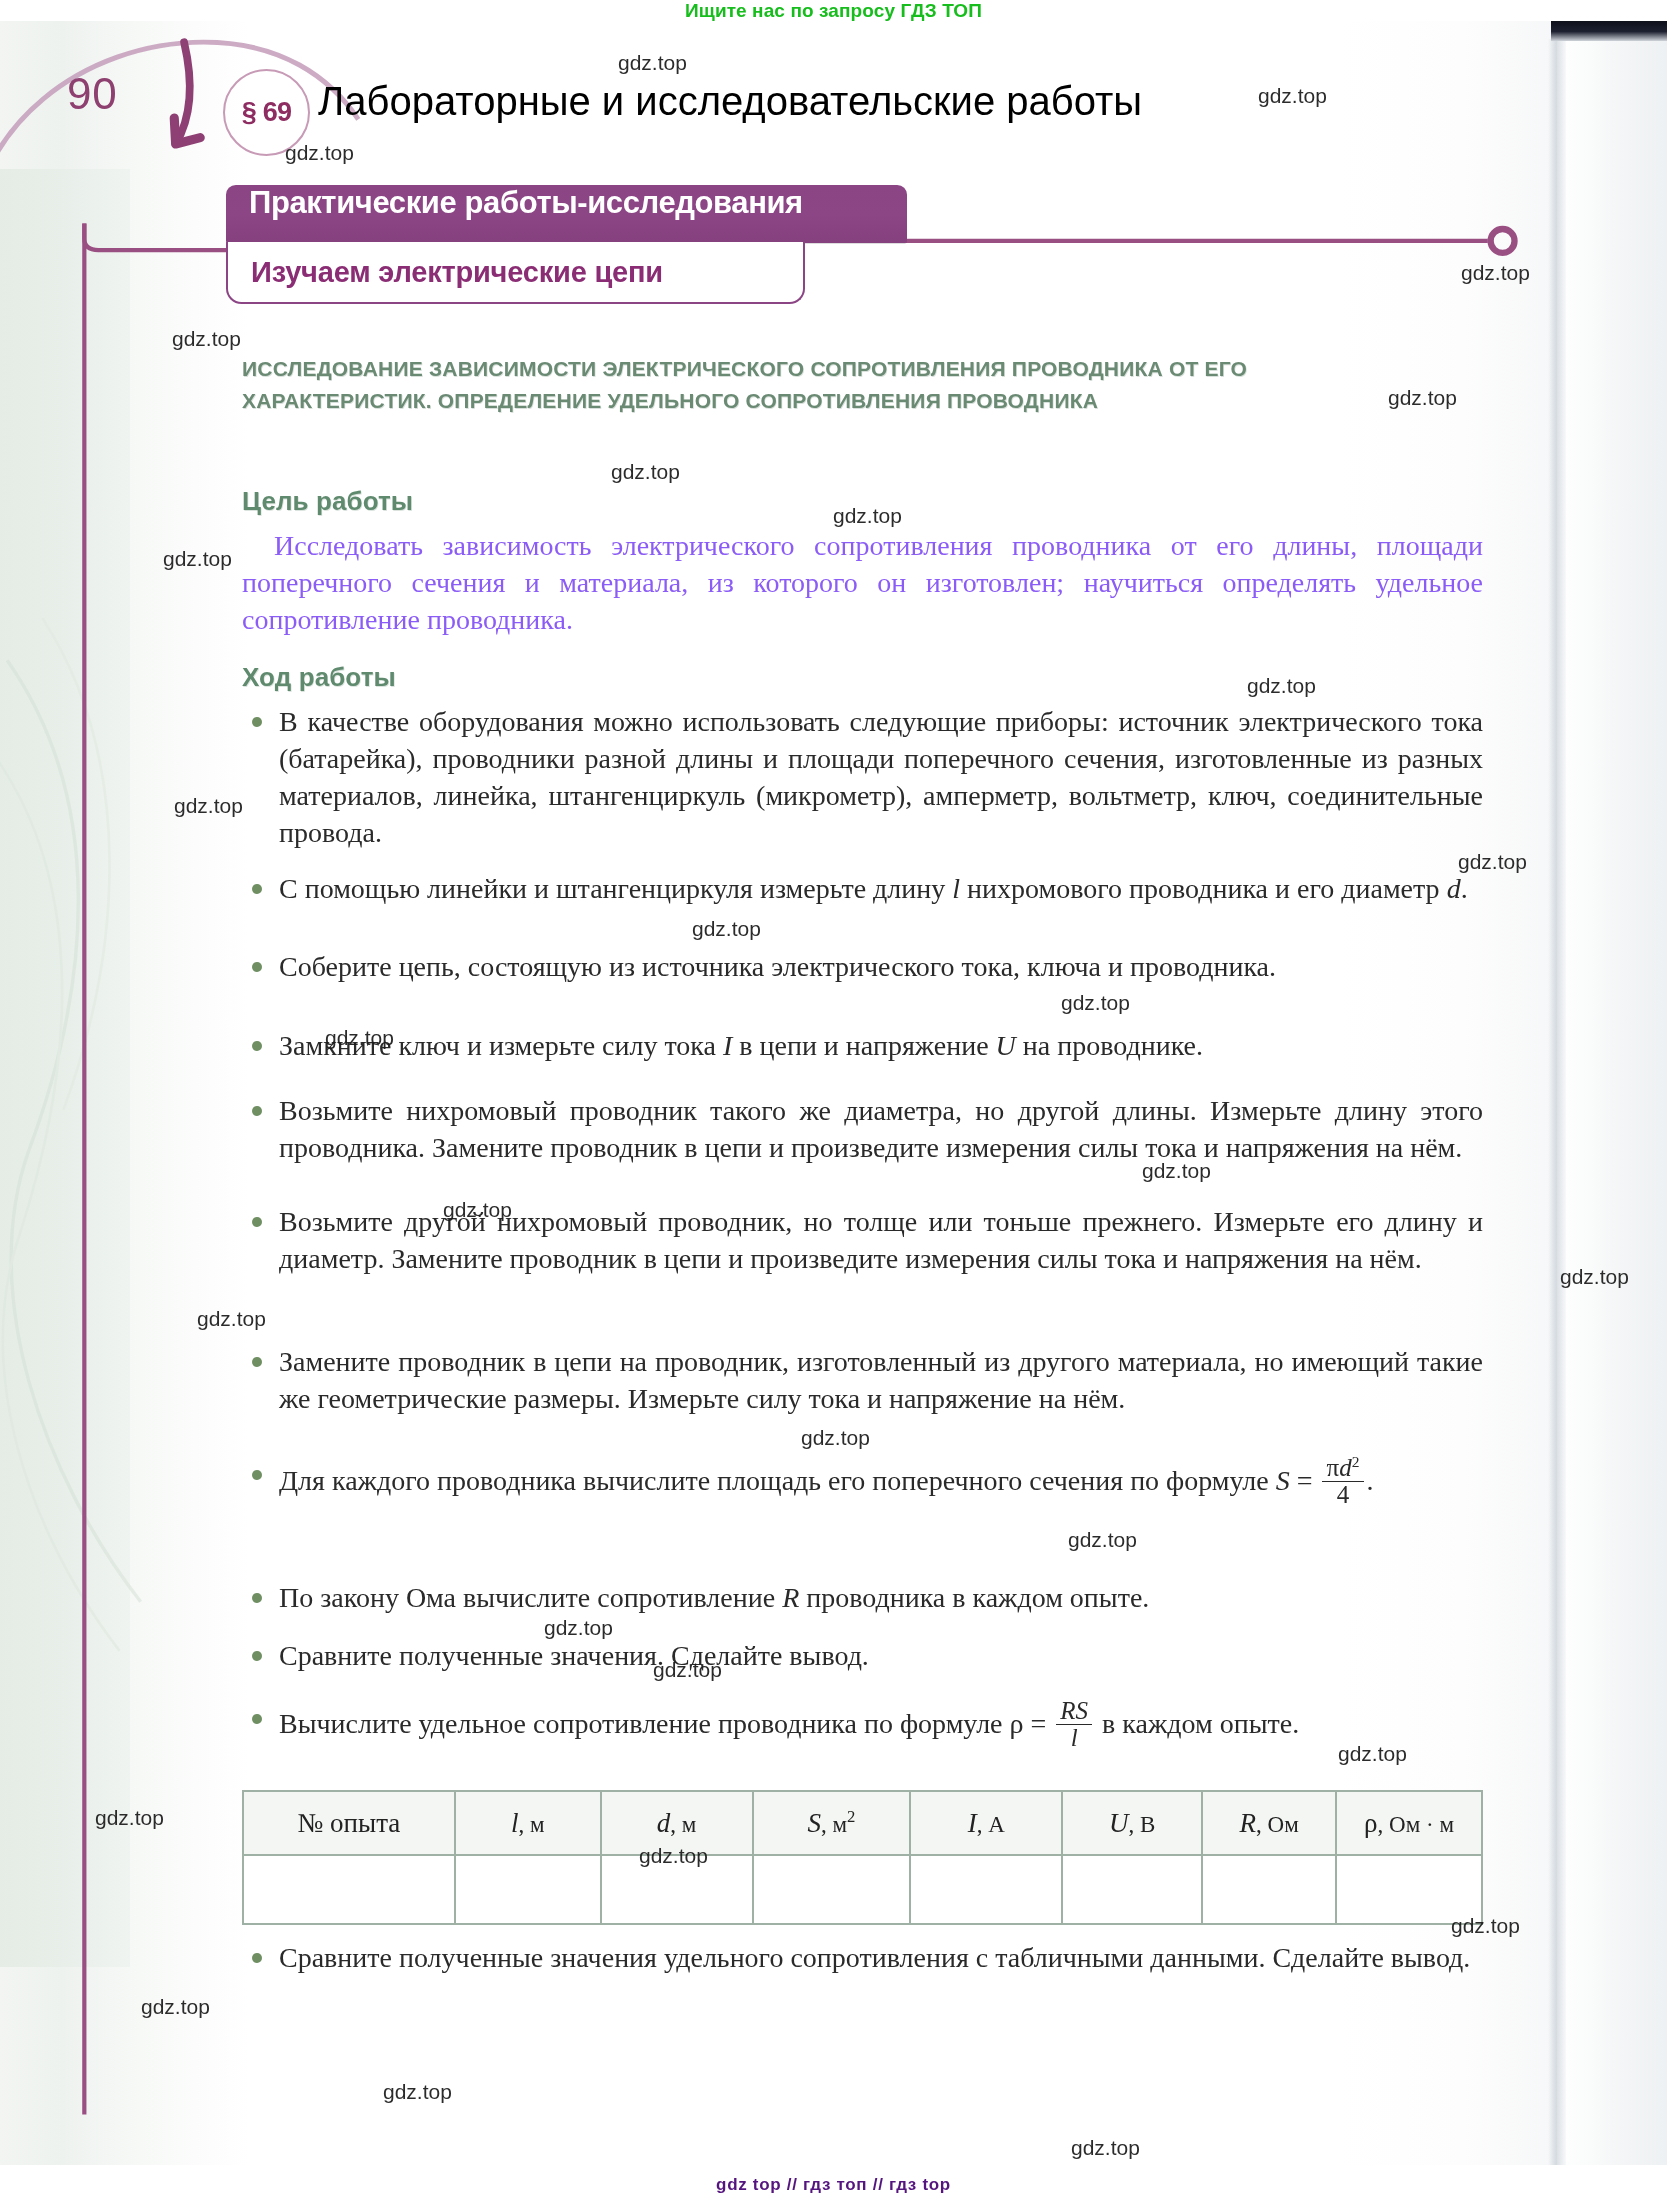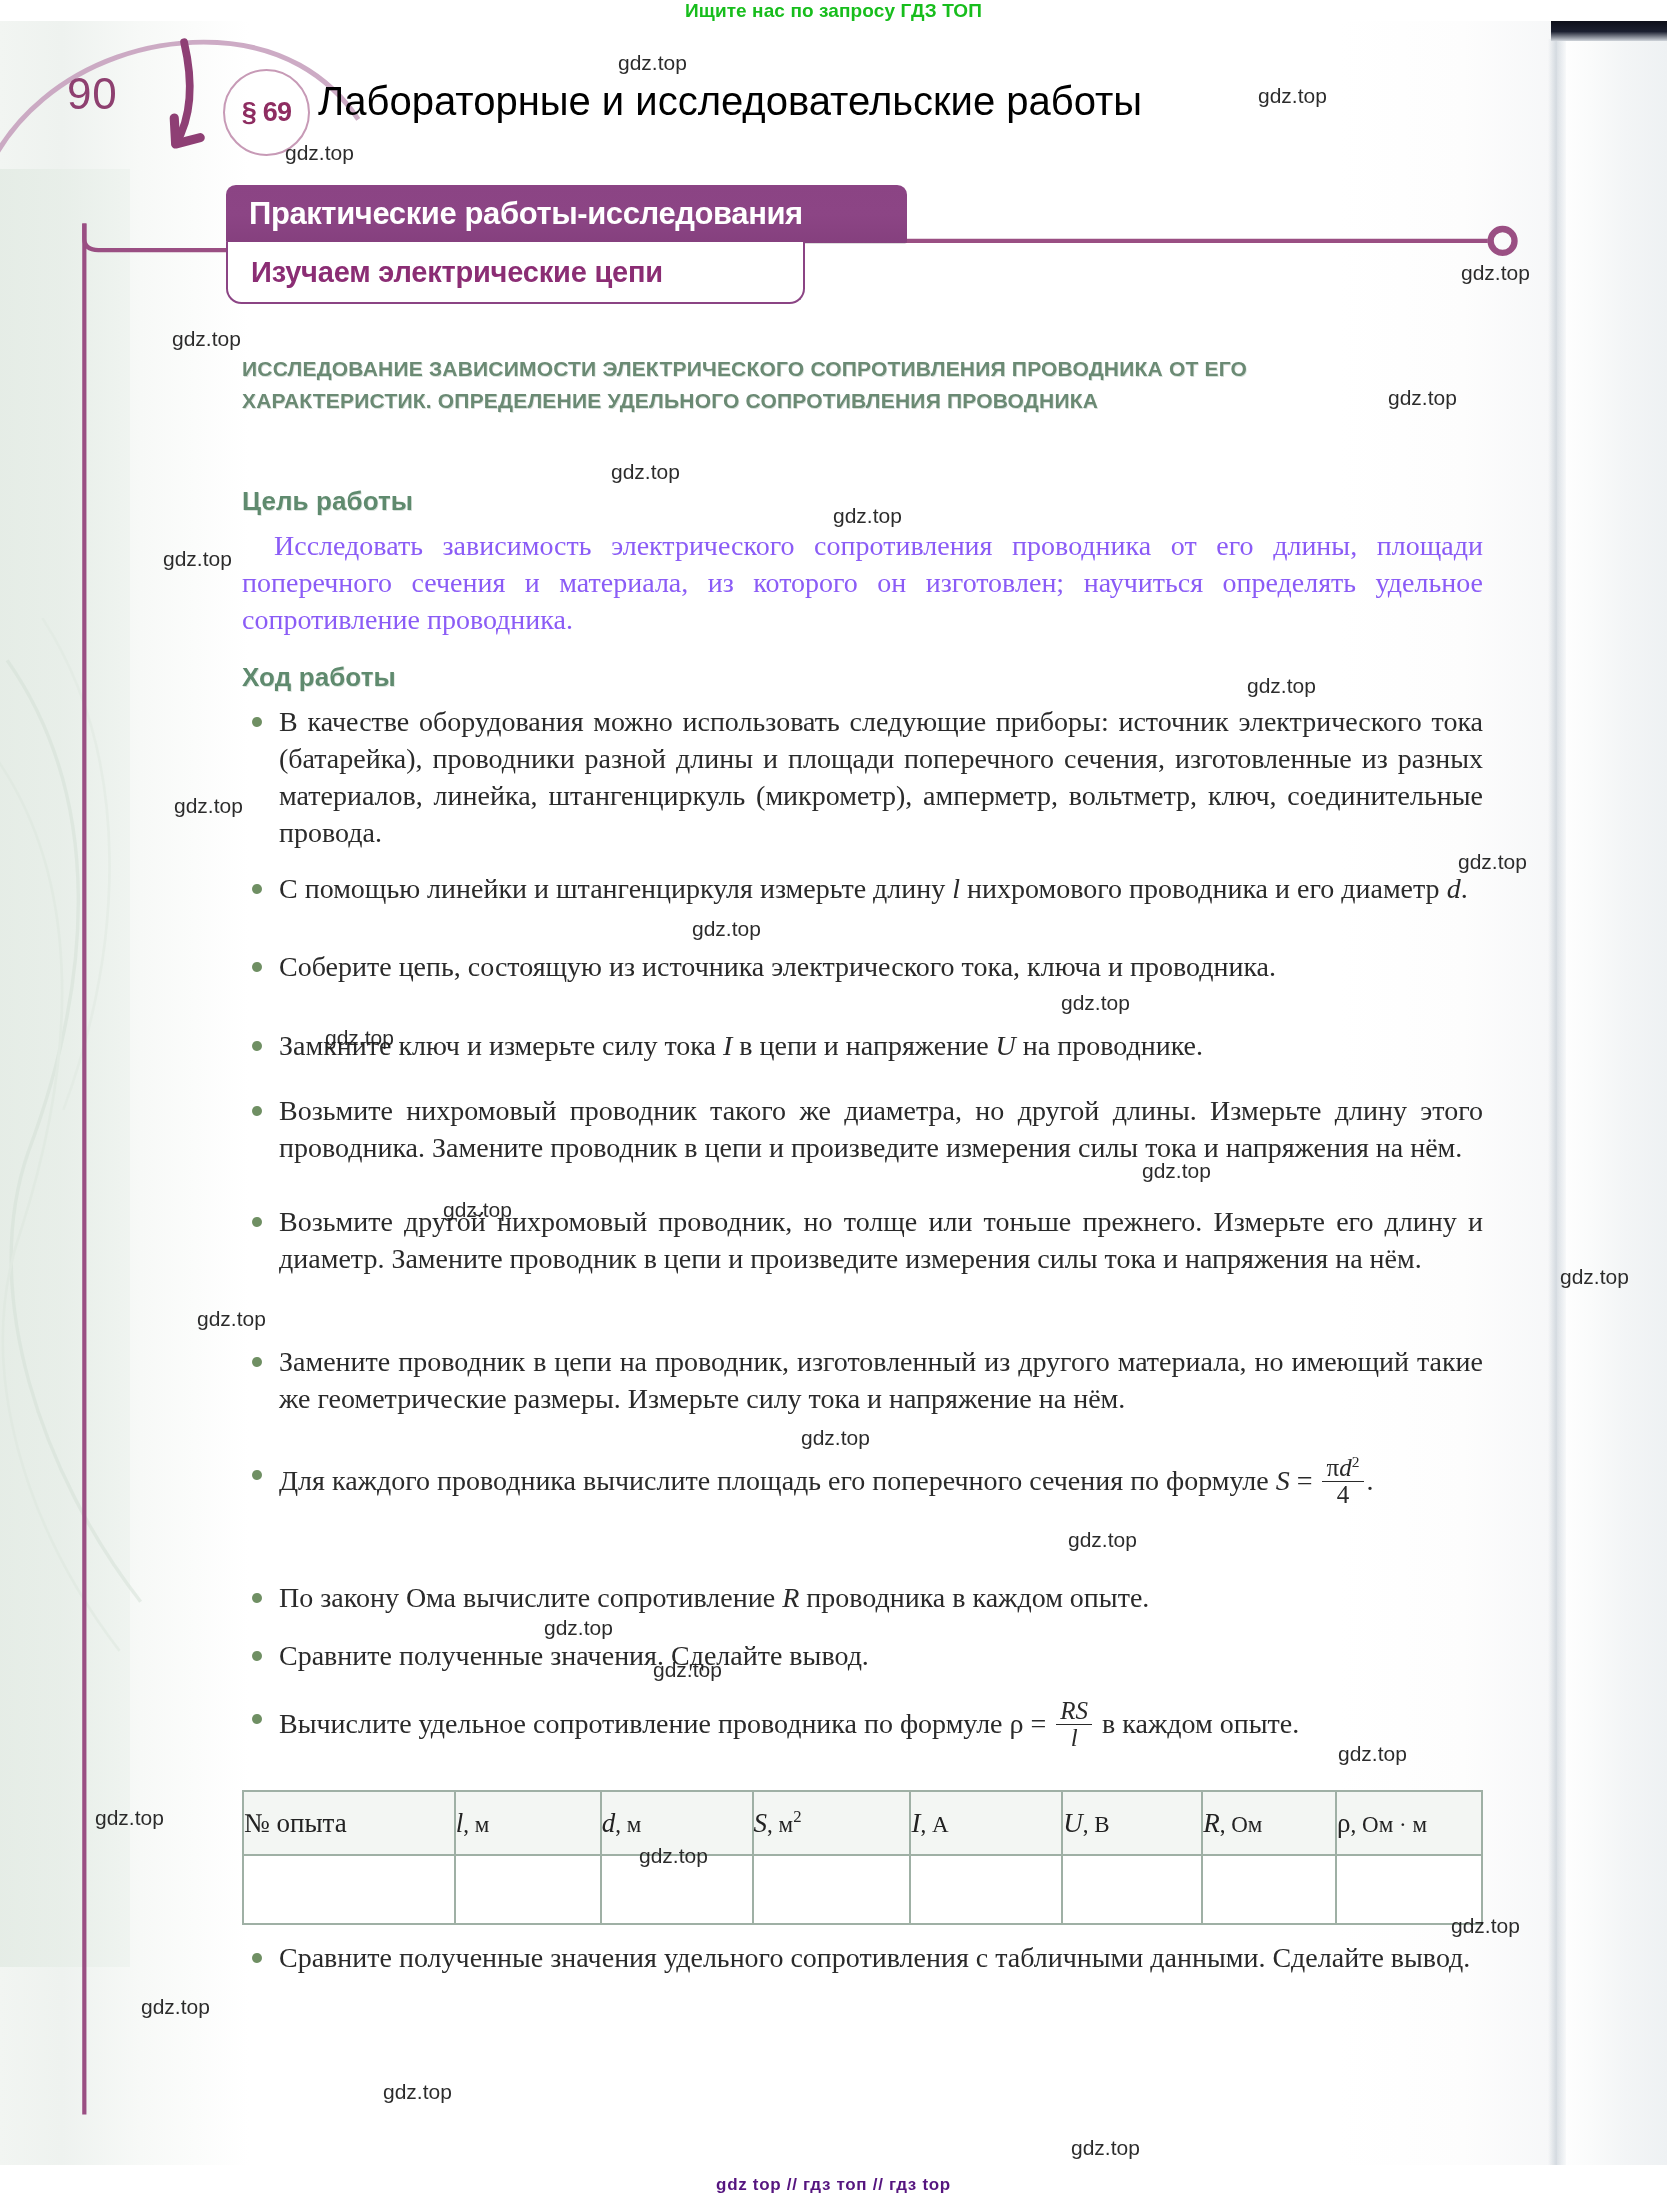--- a/index.html
+++ b/index.html
@@ -137,21 +137,21 @@
   }
 
   
   .banner-practical {
     position: absolute;
     left: 226px; top: 185px;
     width: 681px; height: 58px;
     background: linear-gradient(180deg,#8b4484 0%, #8c4585 50%, #85407e 100%);
     border-radius: 9.8px 9.8px 2.1px 2.1px;
     display: flex;
-    align-items: center;
+    align-items: flex-start;
     box-shadow: 0 0.7px 0 rgba(0,0,0,.18);
   }
   .banner-practical span {
     margin-left: 23px;
     font-family: "Liberation Sans", sans-serif;
     font-weight: 700;
     font-size: 31px;
     color: #ffffff;
     letter-spacing: -0.4px;
     white-space: nowrap;
@@ -265,21 +265,21 @@
   }
   table.data {
     border-collapse: collapse;
     width: 100%;
     table-layout: fixed;
     background: rgba(240,244,241,.35);
   }
   table.data th, table.data td {
     border: 2.1px solid #9fb0a5;
     height: 62px;
-    text-align: left;
+    text-align: center;
     font-family: "Liberation Serif", serif;
     font-size: 27px;
     color: #222;
     font-weight: normal;
     padding: 0;
   }
   table.data td { height: 67px; background: #ffffff; }
   table.data th { background: #f3f6f3; }
   th .u { font-size: 23px; }
 

